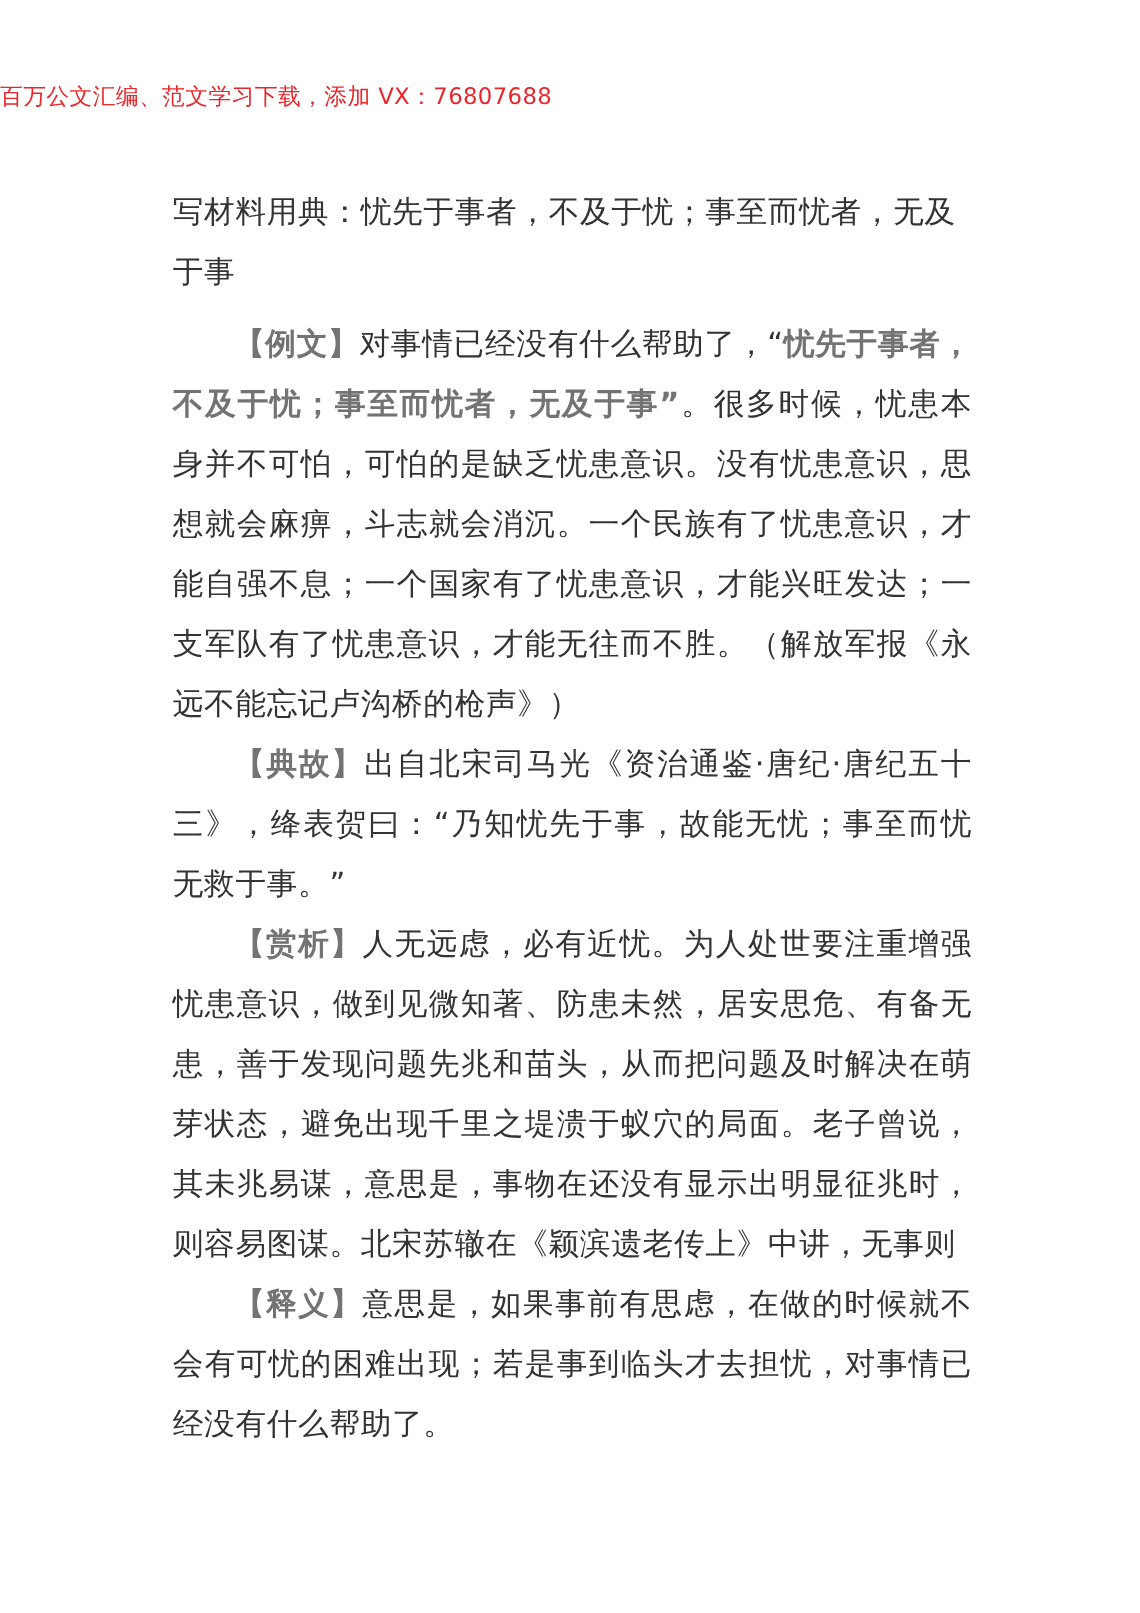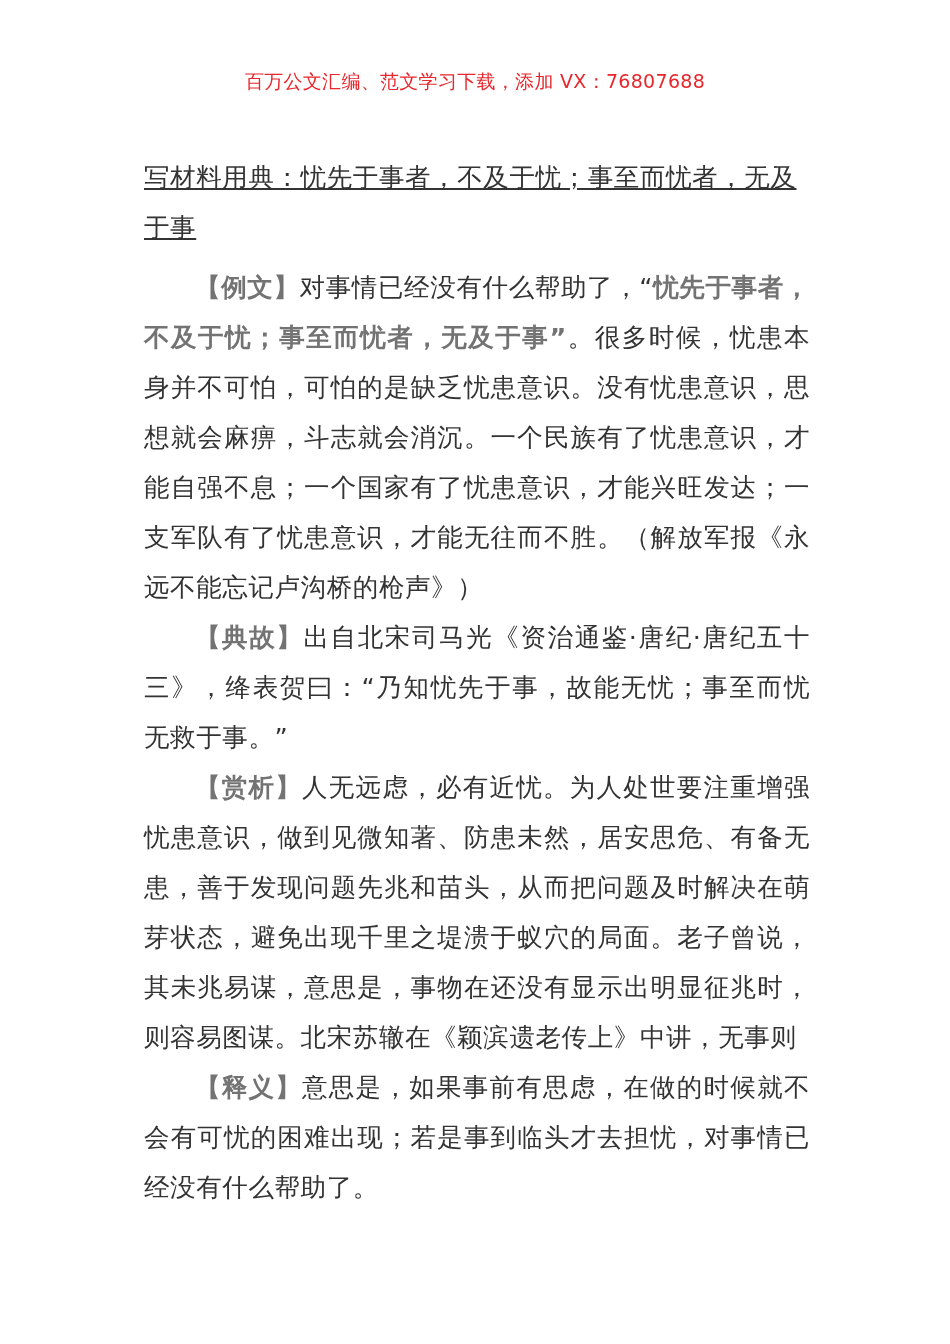--- a/index.html
+++ b/index.html
@@ -1,26 +1,26 @@
 <!DOCTYPE html>
 <html><head>
   <meta charset="utf-8">
   <style>
     html, body { margin: 0; padding: 0; background: #ffffff; }
     body { width: 950px; height: 1344px; position: relative; overflow: hidden; font-family: "DejaVu Sans", "Liberation Sans", sans-serif; }
     .header {
       position: absolute; top: 66px; left: 0; width: 950px;
-      text-align: center; color: #e8262b; font-size: 19px; line-height: 30px;
+      color: #e8262b; font-size: 19px; line-height: 30px;
       letter-spacing: 0.3px;
     }
     .content {
       position: absolute; left: 144px; top: 152px; width: 666px;
       color: #333333; font-size: 25.5px;
     }
-    .title { line-height: 50px; margin: 0 0 10px 0; letter-spacing: 0.6px; text-decoration: underline; }
+    .title { line-height: 50px; margin: 0 0 10px 0; letter-spacing: 0.6px; }
     .para { line-height: 50px; margin: 0; text-indent: 51px; letter-spacing: 0.6px; text-align: justify; }
     .tag, .bold { font-weight: bold; color: #737373; }
   </style>
 </head>
 <body>
 
 <div class="header">百万公文汇编、范文学习下载，添加 VX：76807688</div>
 
 <div class="content">
   <p class="title">写材料用典：忧先于事者，不及于忧；事至而忧者，无及于事</p>

